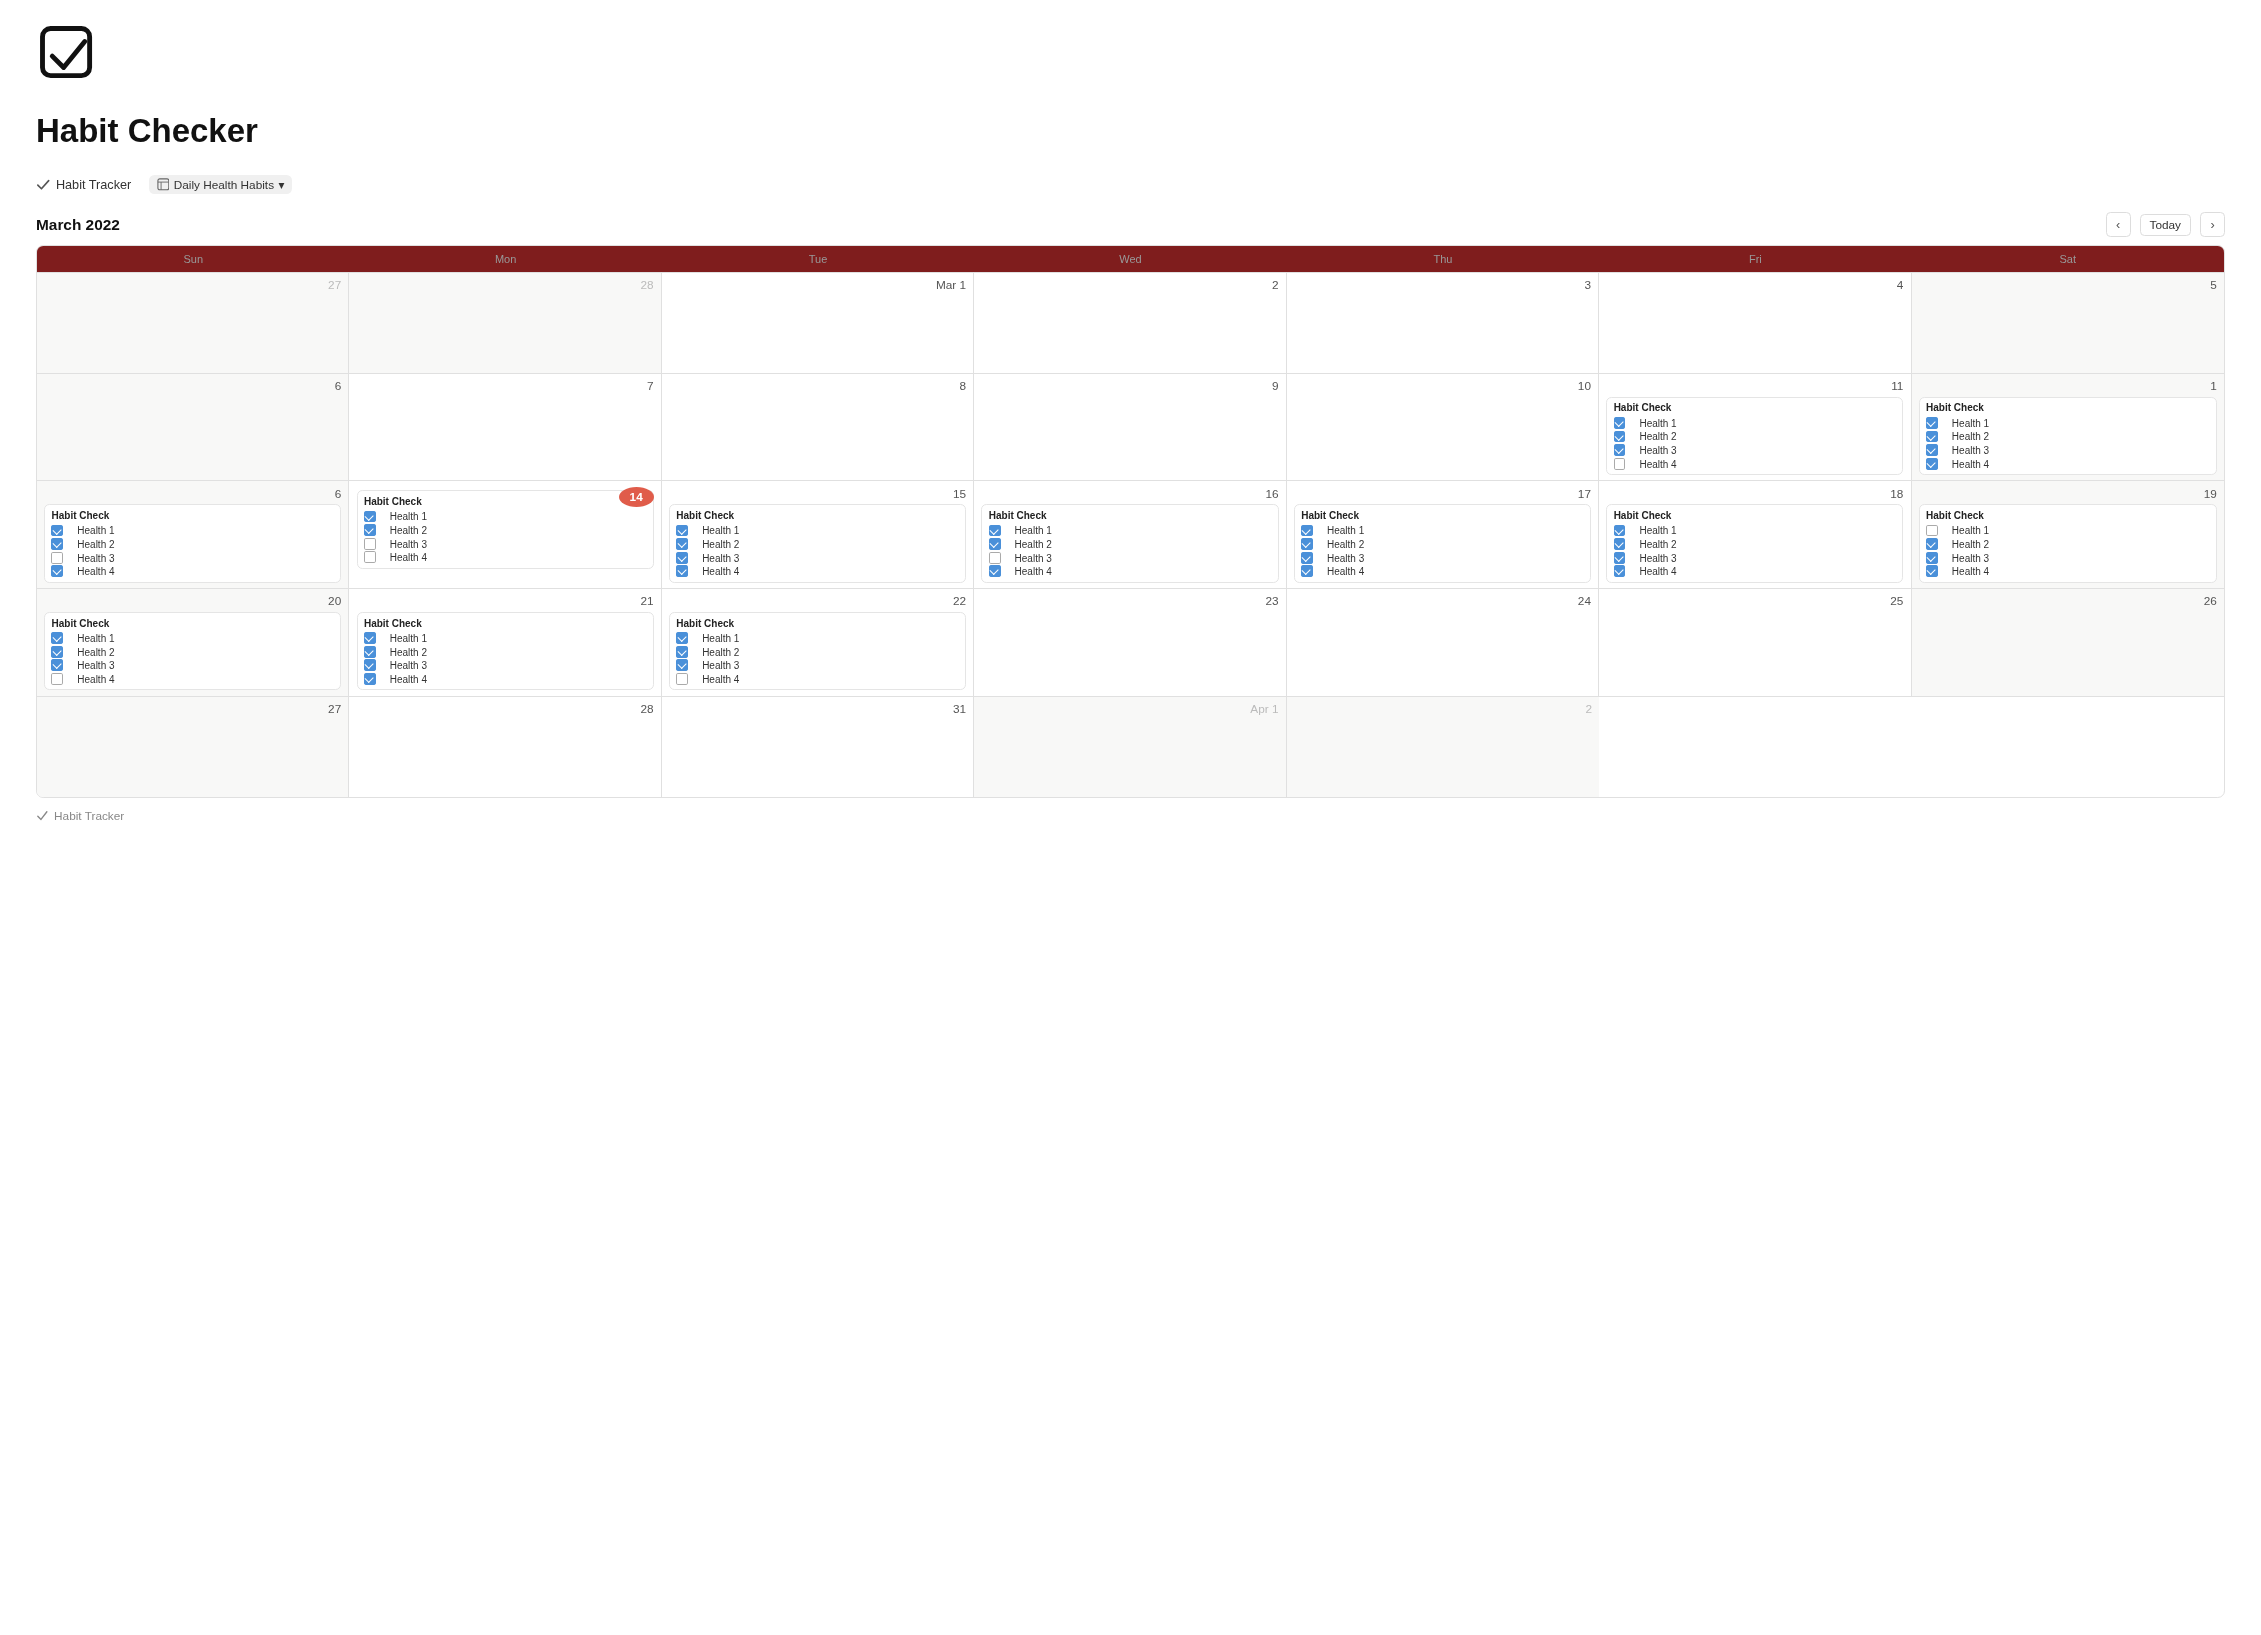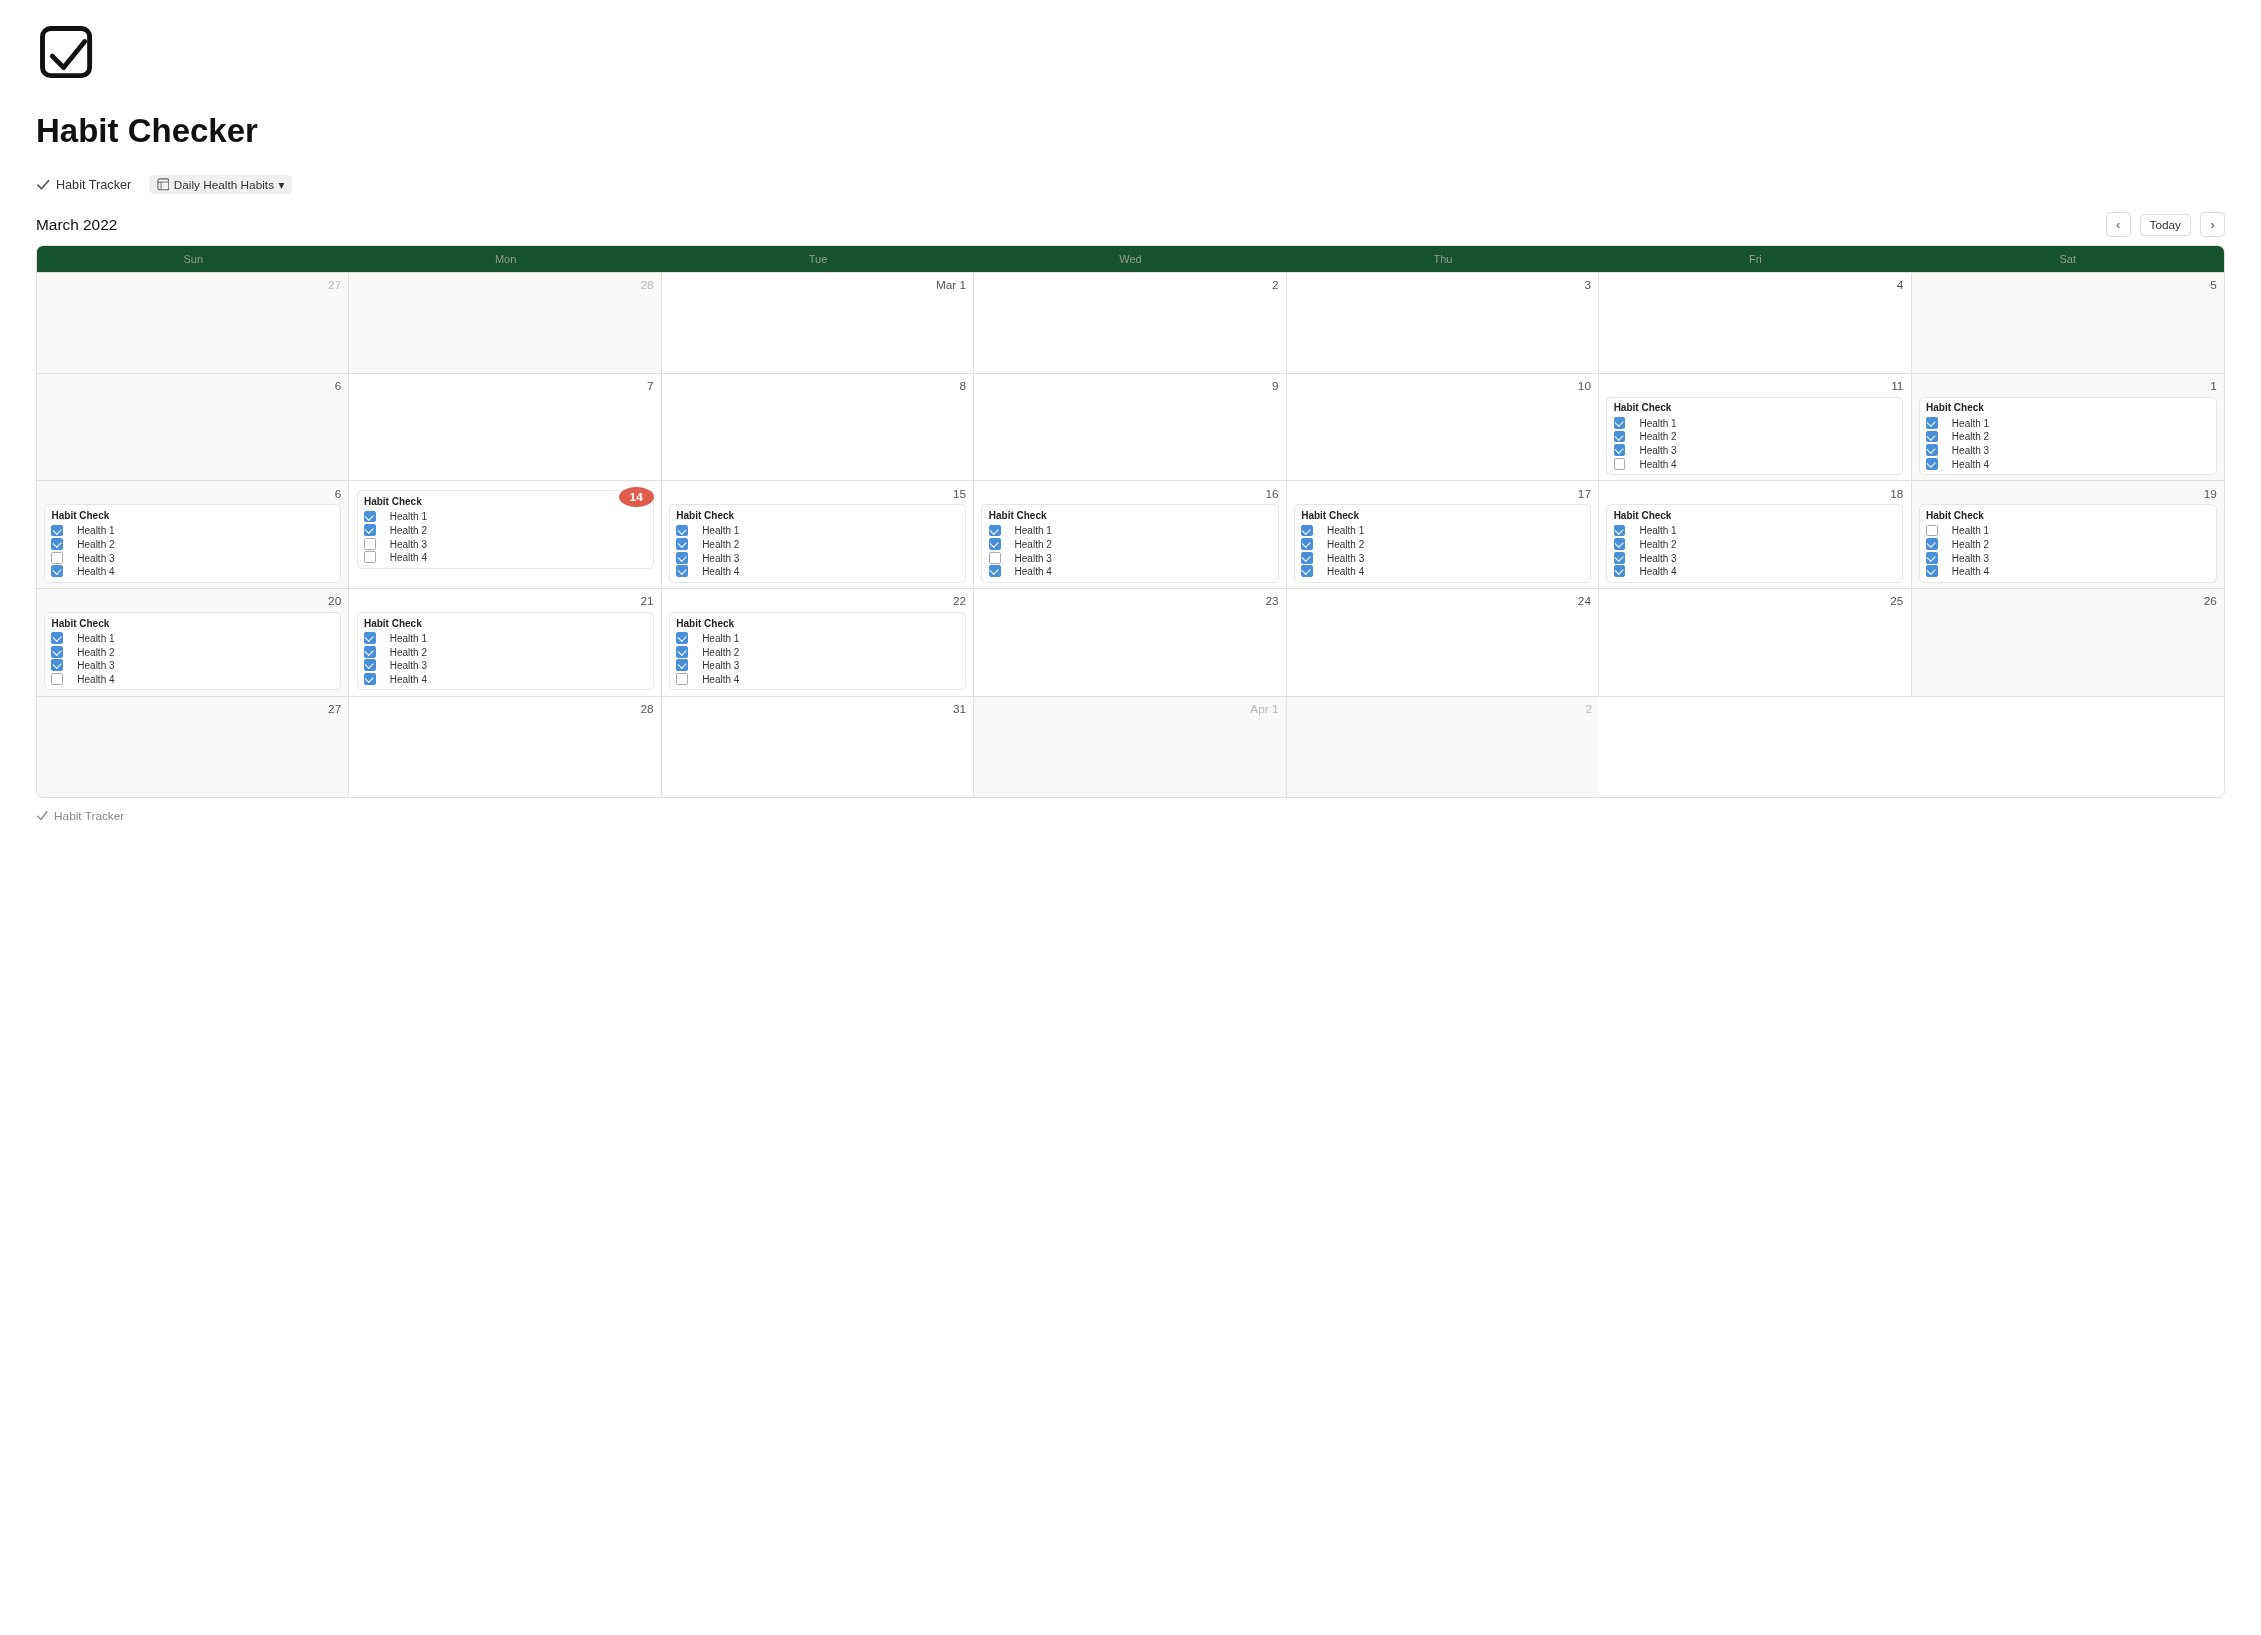--- a/index.html
+++ b/index.html
@@ -52,21 +52,21 @@
 
     .calendar-header {
       display: flex;
       align-items: center;
       justify-content: space-between;
       margin-bottom: 7.2px;
     }
 
     .month-title {
       font-size: 15.4px;
-      font-weight: 400;
+      font-weight: 700;
       color: #111;
     }
 
     .nav-controls {
       display: flex;
       align-items: center;
       gap: 9px;
     }
 
     .nav-btn {
@@ -95,21 +95,21 @@
 
     .calendar-grid {
       border: 0.9px solid #e0e0e0;
       border-radius: 7.2px;
       overflow: hidden;
     }
 
     .day-headers {
       display: grid;
       grid-template-columns: repeat(7, 1fr);
-      background: #14532d;
+      background: #7f1d1d;
       border-bottom: 0.9px solid #e0e0e0;
     }
 
     .day-header {
       text-align: center;
       padding: 7.2px 0;
       font-size: 11px;
       color: #999;
       font-weight: 400;
       text-transform: capitalize;

